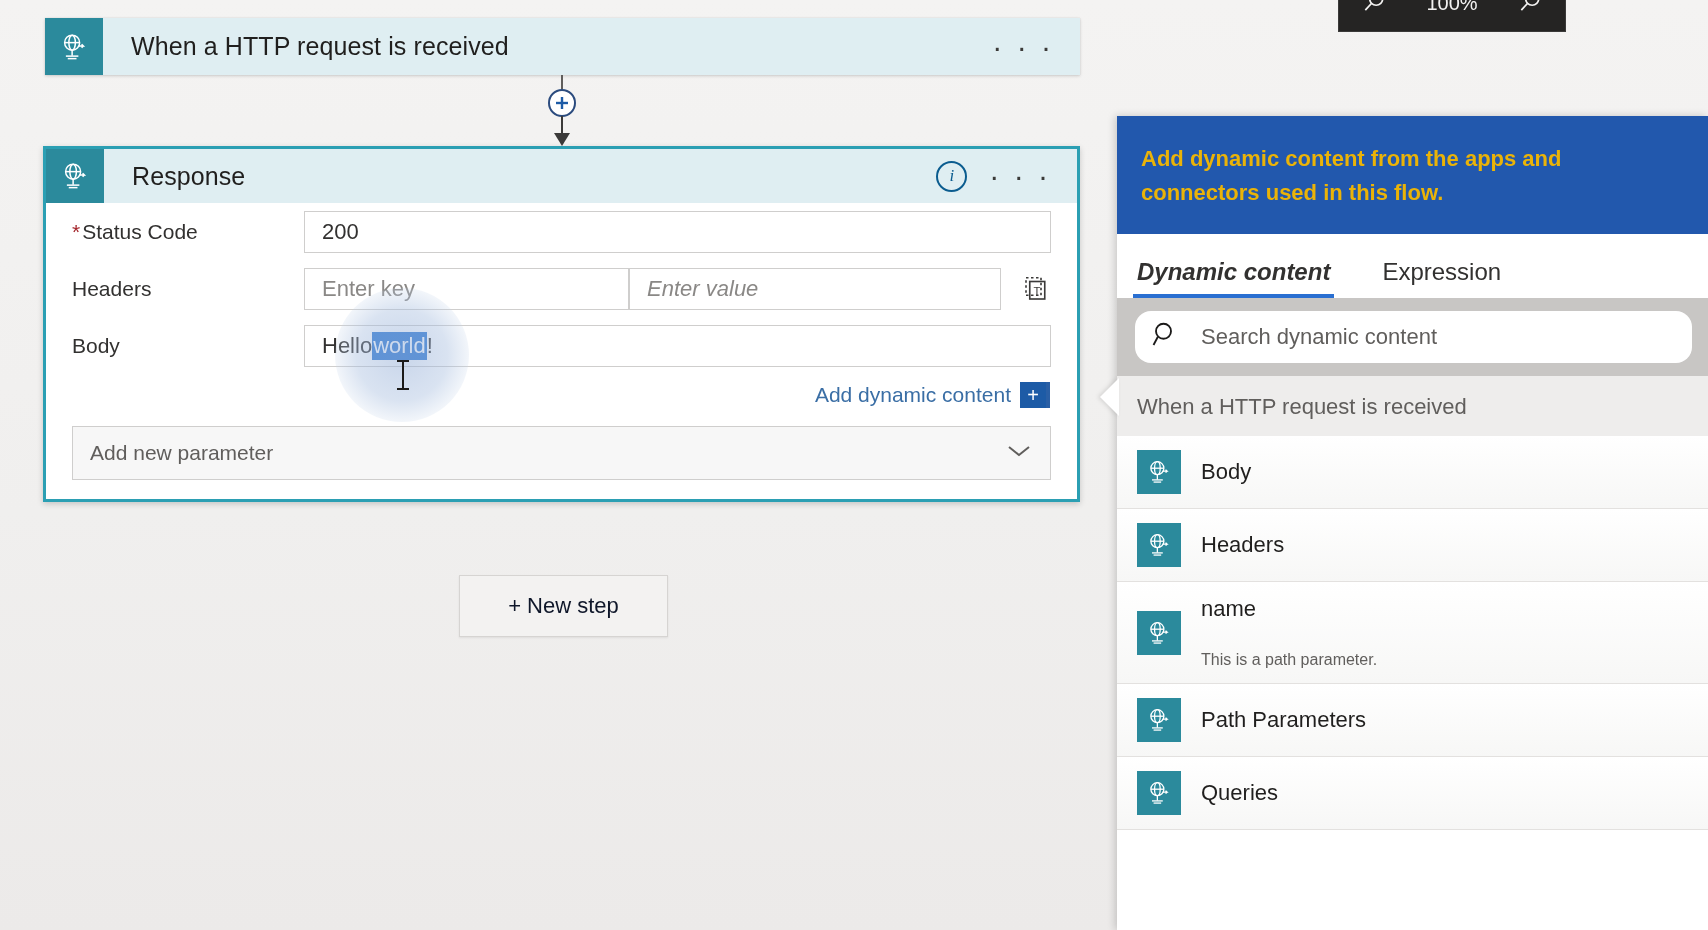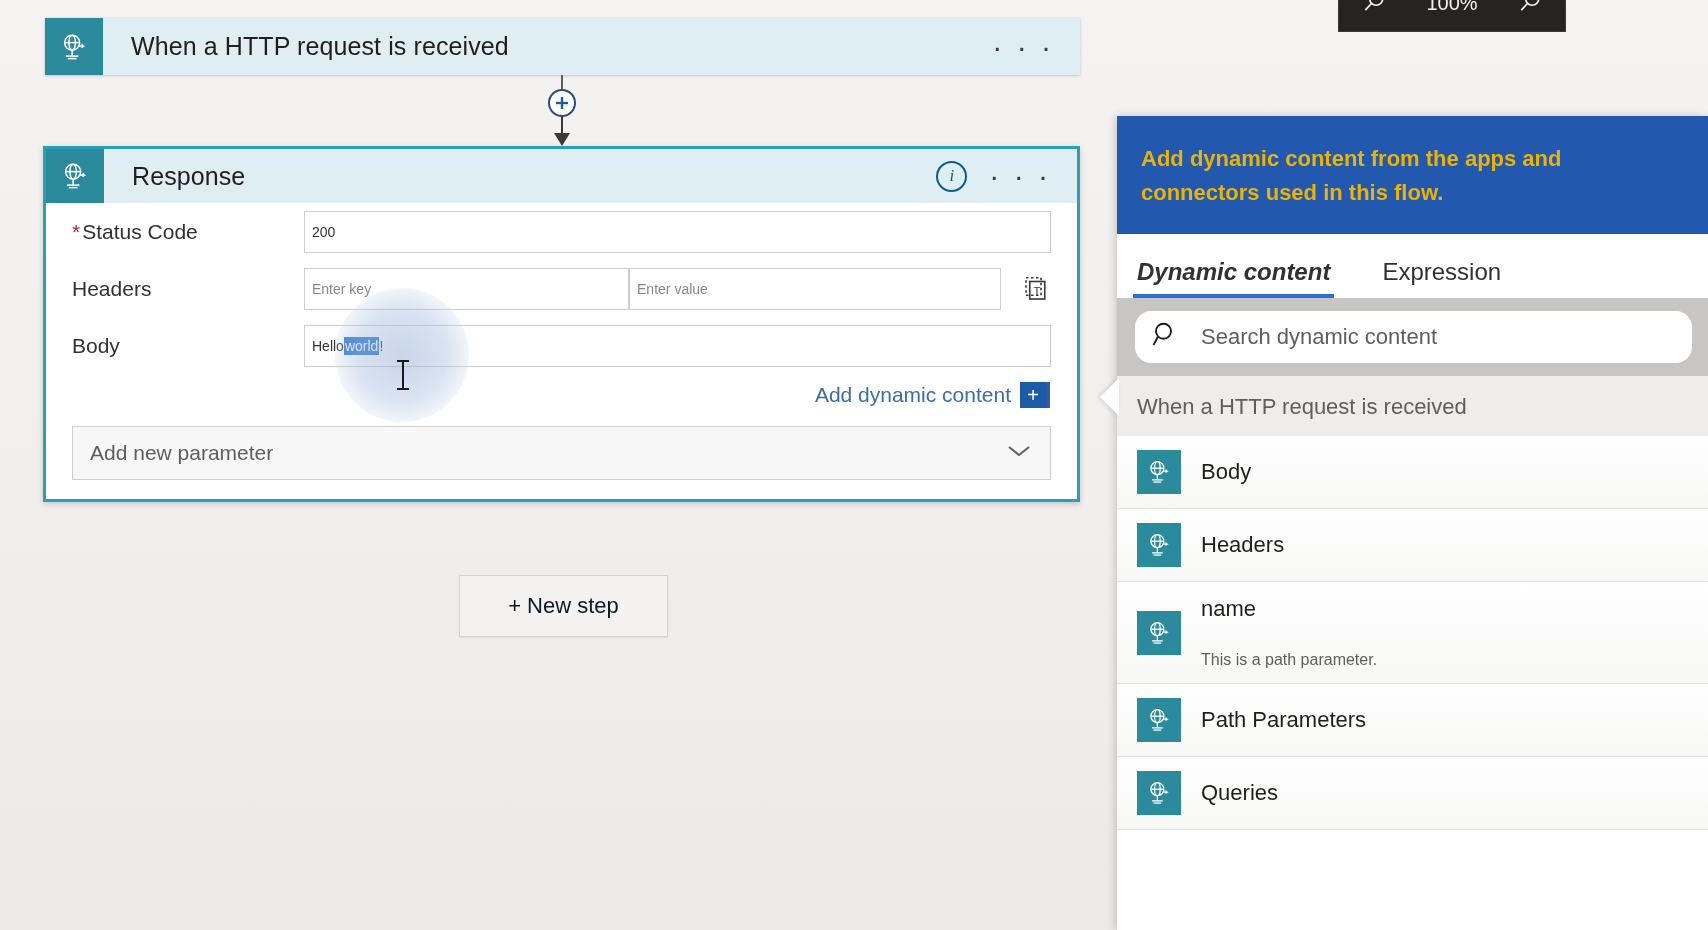--- a/index.html
+++ b/index.html
@@ -139,29 +139,29 @@
     color: #a4262c;
     font-size: 21px;
     margin-right: 2px;
   }
   .txtbox {
     height: 42px;
     border: 1px solid #cfcecd;
     background: #fff;
     display: flex;
     align-items: center;
-    padding: 0 7px;
-    font-size: 14px;
+    padding: 0 17px;
+    font-size: 22px;
     color: #323130;
     box-sizing: border-box;
   }
   .txtbox.ph { color: #8a8886; }
   #status-box { width: 750px; }
   #hdr-key    { width: 332px; }
-  #hdr-val    { width: 380px; }
+  #hdr-val    { width: 380px; font-style: italic; }
   #body-box   { width: 750px; position: relative; z-index: 3; }
 
   .sel {
     background: #2a76d2;
     color: #ffffff;
     padding: 1px 1px;
   }
 
   .copy-icon-wrap {
     margin-left: 20px;

